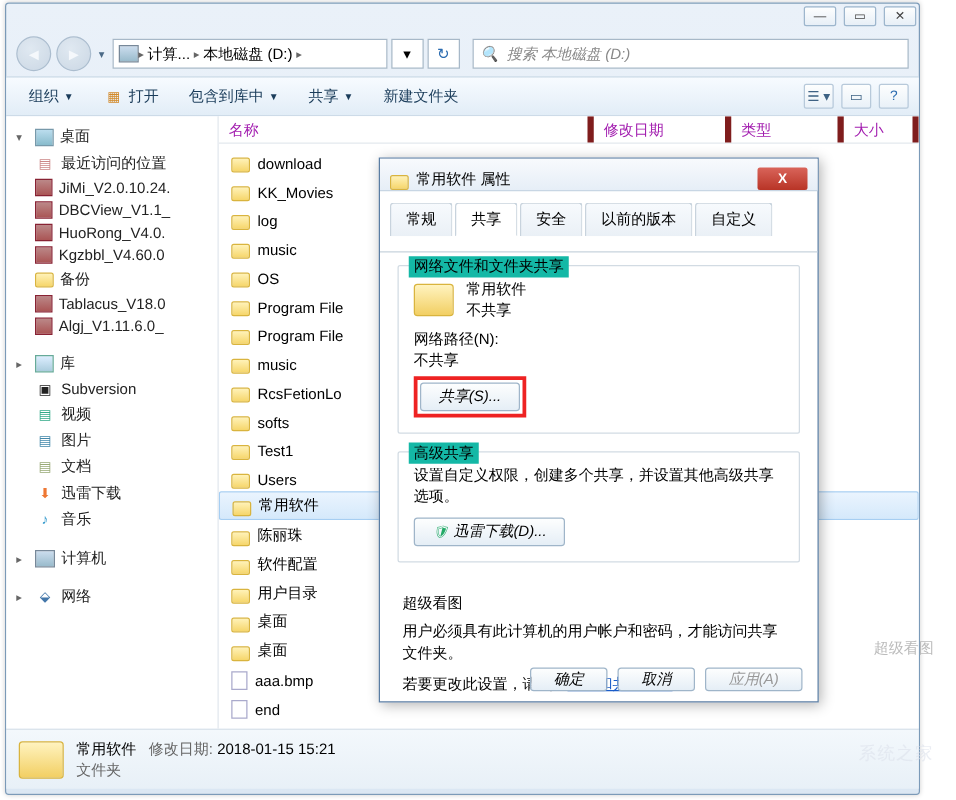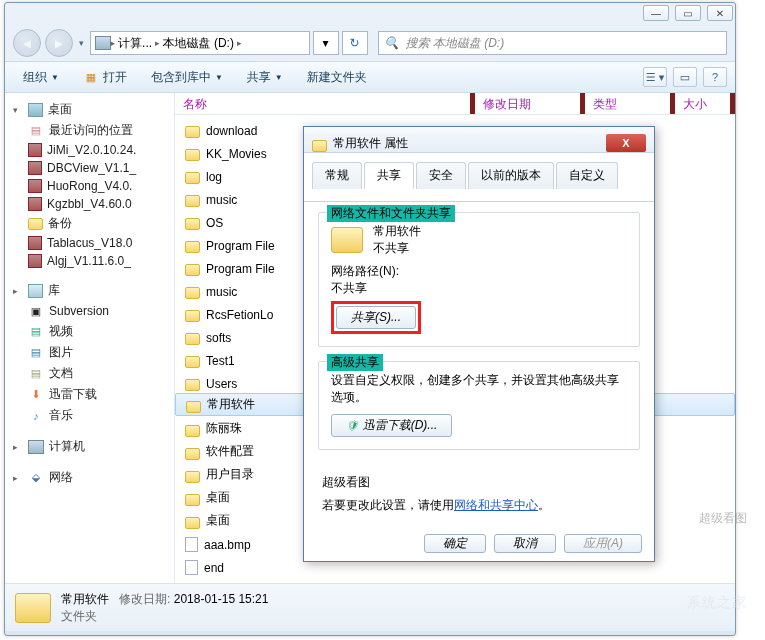--- a/index.html
+++ b/index.html
@@ -377,20 +377,21 @@
       <div class="group-title">高级共享</div>
       <div style="margin-bottom:8px">设置自定义权限，创建多个共享，并设置其他高级共享选项。</div>
       <span class="dlg-btn">
           <span class="shield">🛡</span>
           <span>迅雷下载(D)...</span>
         </span>
     </div>
 
     <div class="group-box" style="border:none;padding-left:4px">
       <div style="margin-bottom:6px">超级看图</div>
+      <div style="margin-bottom:8px">用户必须具有此计算机的用户帐户和密码，才能访问共享文件夹。</div>
       <div>
         <span>若要更改此设置，请使用</span><a class="link">网络和共享中心</a><span>。</span>
       </div>
     </div>
   </div>
   <div class="dlg-footer">
     <span class="dlg-btn">确定</span>
     <span class="dlg-btn">取消</span>
     <span class="dlg-btn disabled">应用(A)</span>
   </div>

